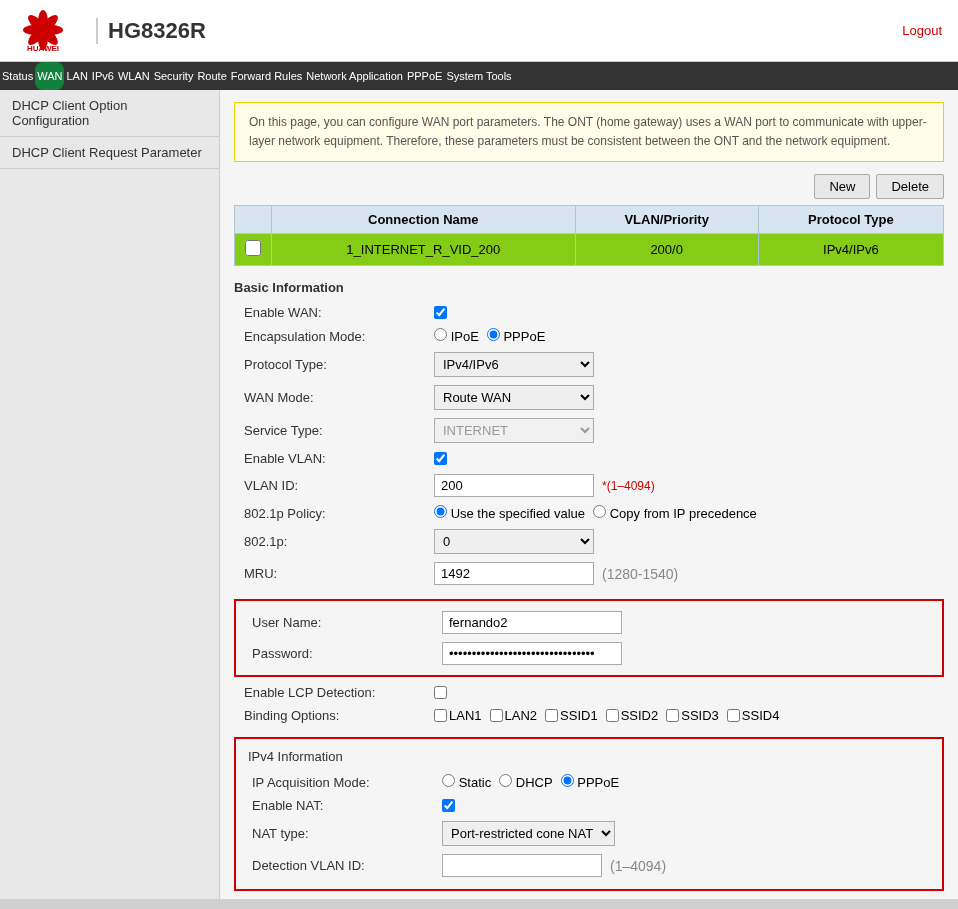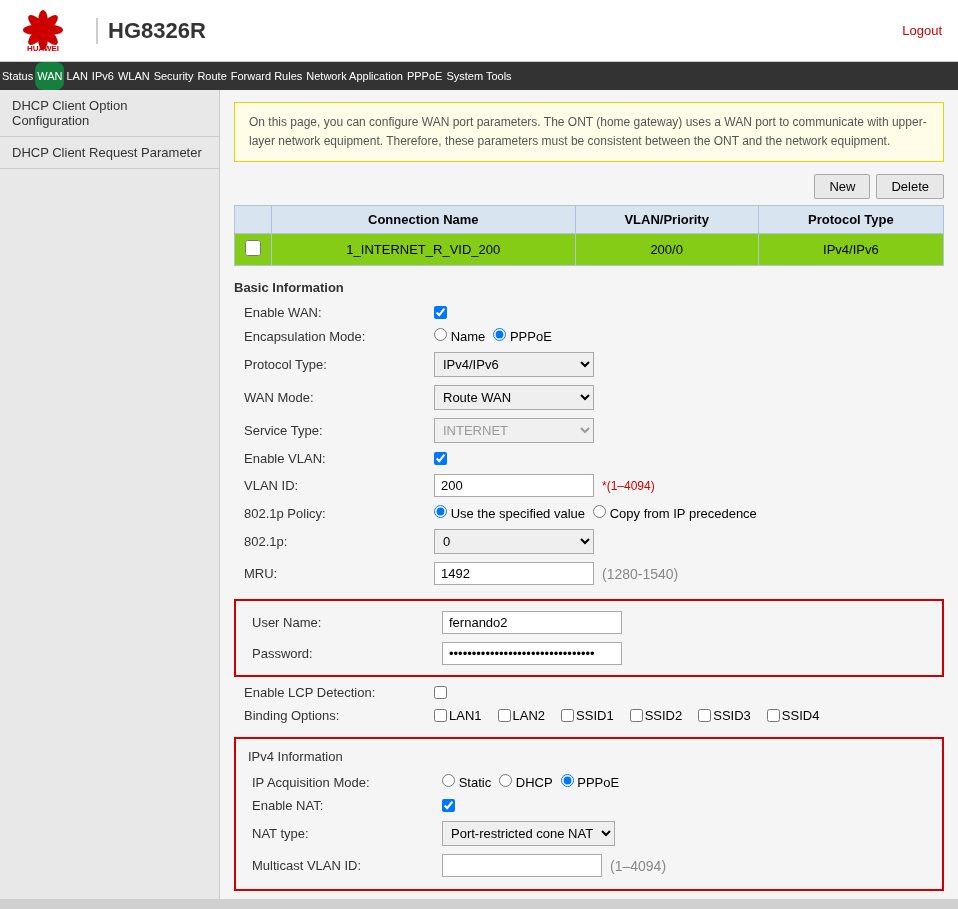--- a/index.html
+++ b/index.html
@@ -60,21 +60,21 @@
     .highlight-value input[type="text"] { padding: 3px 6px; border: 1px solid #aaa; font-size: 13px; width: 180px; }
     .highlight-value input[type="password"] { padding: 3px 6px; border: 1px solid #aaa; font-size: 13px; width: 180px; }
 
     
     .ipv-section { border: 2px solid #cc0000; margin: 8px 14px; padding: 8px 6px; }
     .ipv-section-title { font-weight: normal; font-size: 13px; color: #333; padding: 2px 0 6px 6px; }
 
     
     .binding-row { display: flex; align-items: center; padding: 4px 0; }
     .binding-label { width: 200px; color: #333; flex-shrink: 0; padding-left: 10px; }
-    .binding-value { display: flex; align-items: center; gap: 16px; font-size: 13px; }
+    .binding-value { display: flex; align-items: center; gap: 8px; font-size: 13px; }
     .binding-value label { display: flex; align-items: center; gap: 2px; }
 
     
     input[type="radio"], input[type="checkbox"] { cursor: pointer; }
 
     .wan-table-checkbox { width: 16px; height: 16px; }
   </style>
 </head>
 <body>
 
@@ -156,21 +156,21 @@
       <div class="form-row">
         <div class="form-label">Enable WAN:</div>
         <div class="form-value">
           <input type="checkbox" checked="" style="">
         </div>
       </div>
 
       <div class="form-row">
         <div class="form-label">Encapsulation Mode:</div>
         <div class="form-value">
-          <label><input type="radio" name="encapsulation" style=""> <span>Name</span></label>
+          <label><input type="radio" name="encapsulation" style=""> <span>IPoE</span></label>
           <label><input type="radio" name="encapsulation" checked="" style=""> <span>PPPoE</span></label>
         </div>
       </div>
 
       <div class="form-row">
         <div class="form-label">Protocol Type:</div>
         <div class="form-value">
           <select>
             <option>IPv4/IPv6</option>
           </select>
@@ -317,21 +317,21 @@
           <select>
             <option>Port-restricted cone NAT</option>
             <option>Full cone NAT</option>
             <option>Restricted cone NAT</option>
             <option>Symmetric NAT</option>
           </select>
         </div>
       </div>
 
       <div class="form-row">
-        <div class="form-label">Multicast VLAN ID:</div>
+        <div class="form-label">Detection VLAN ID:</div>
         <div class="form-value">
           <input type="text" style="width: 160px;">
           <span class="hint-gray">(1–4094)</span>
         </div>
       </div>
 
     </div>
 
   </div>
 </div>

